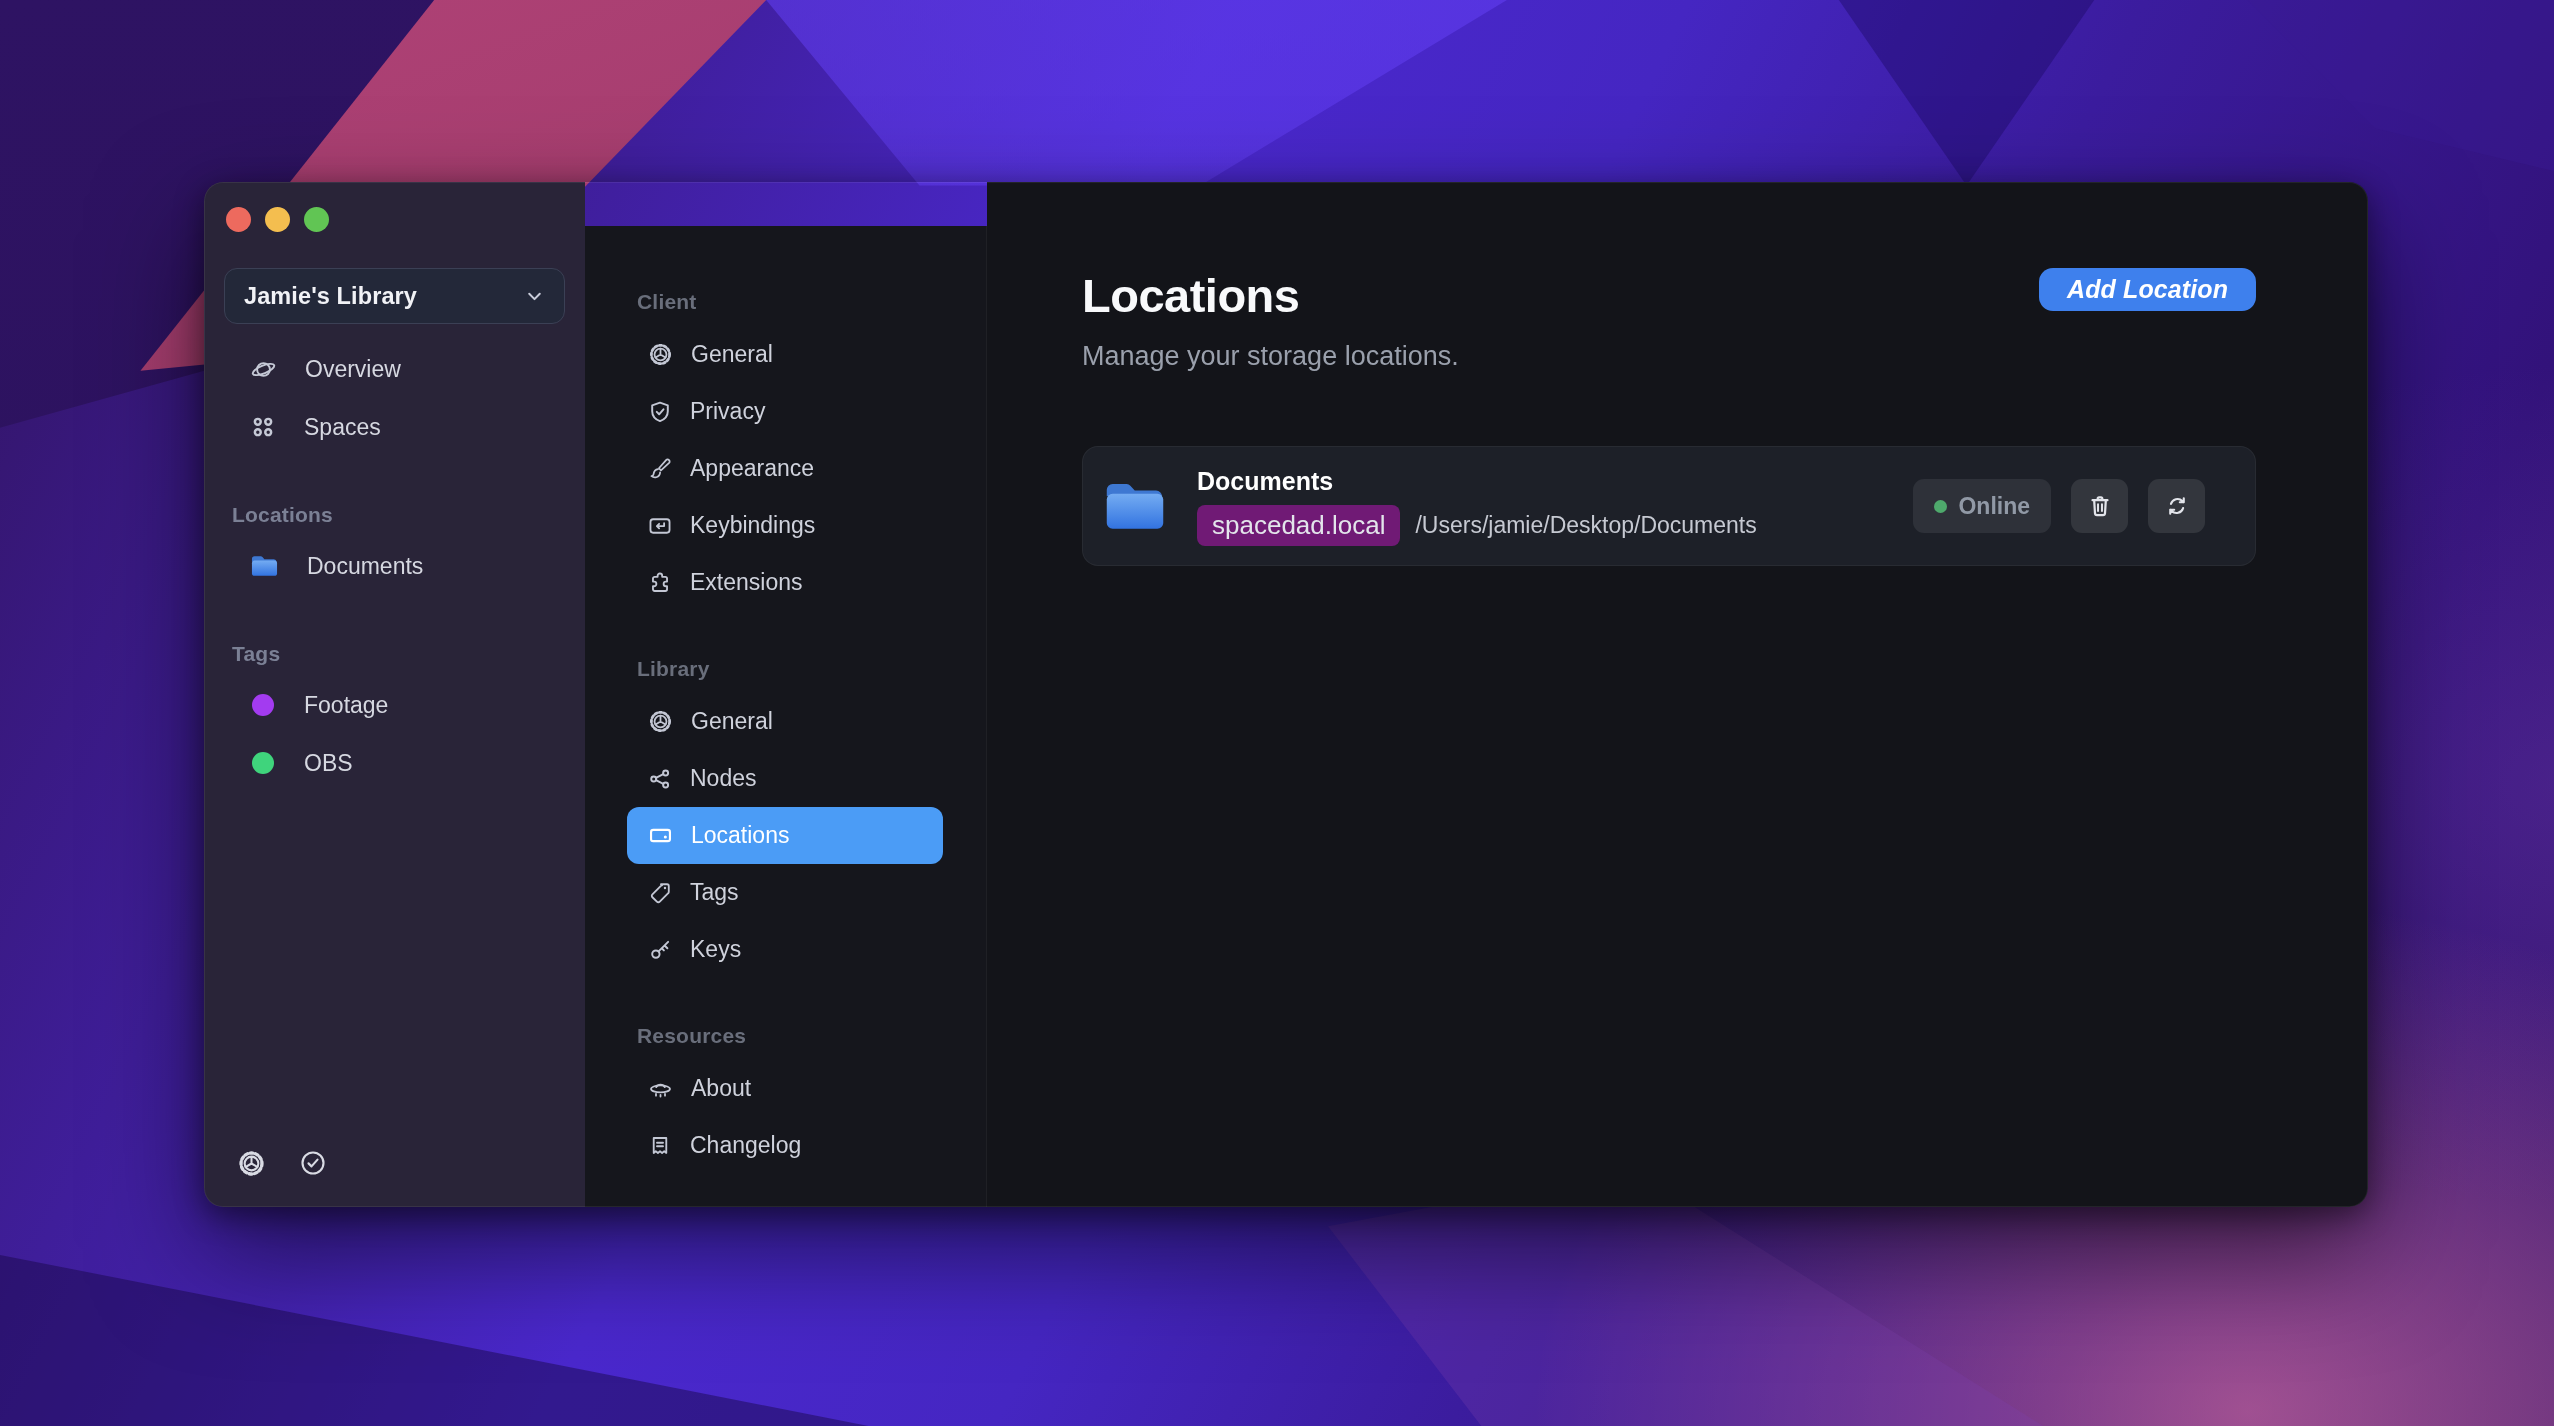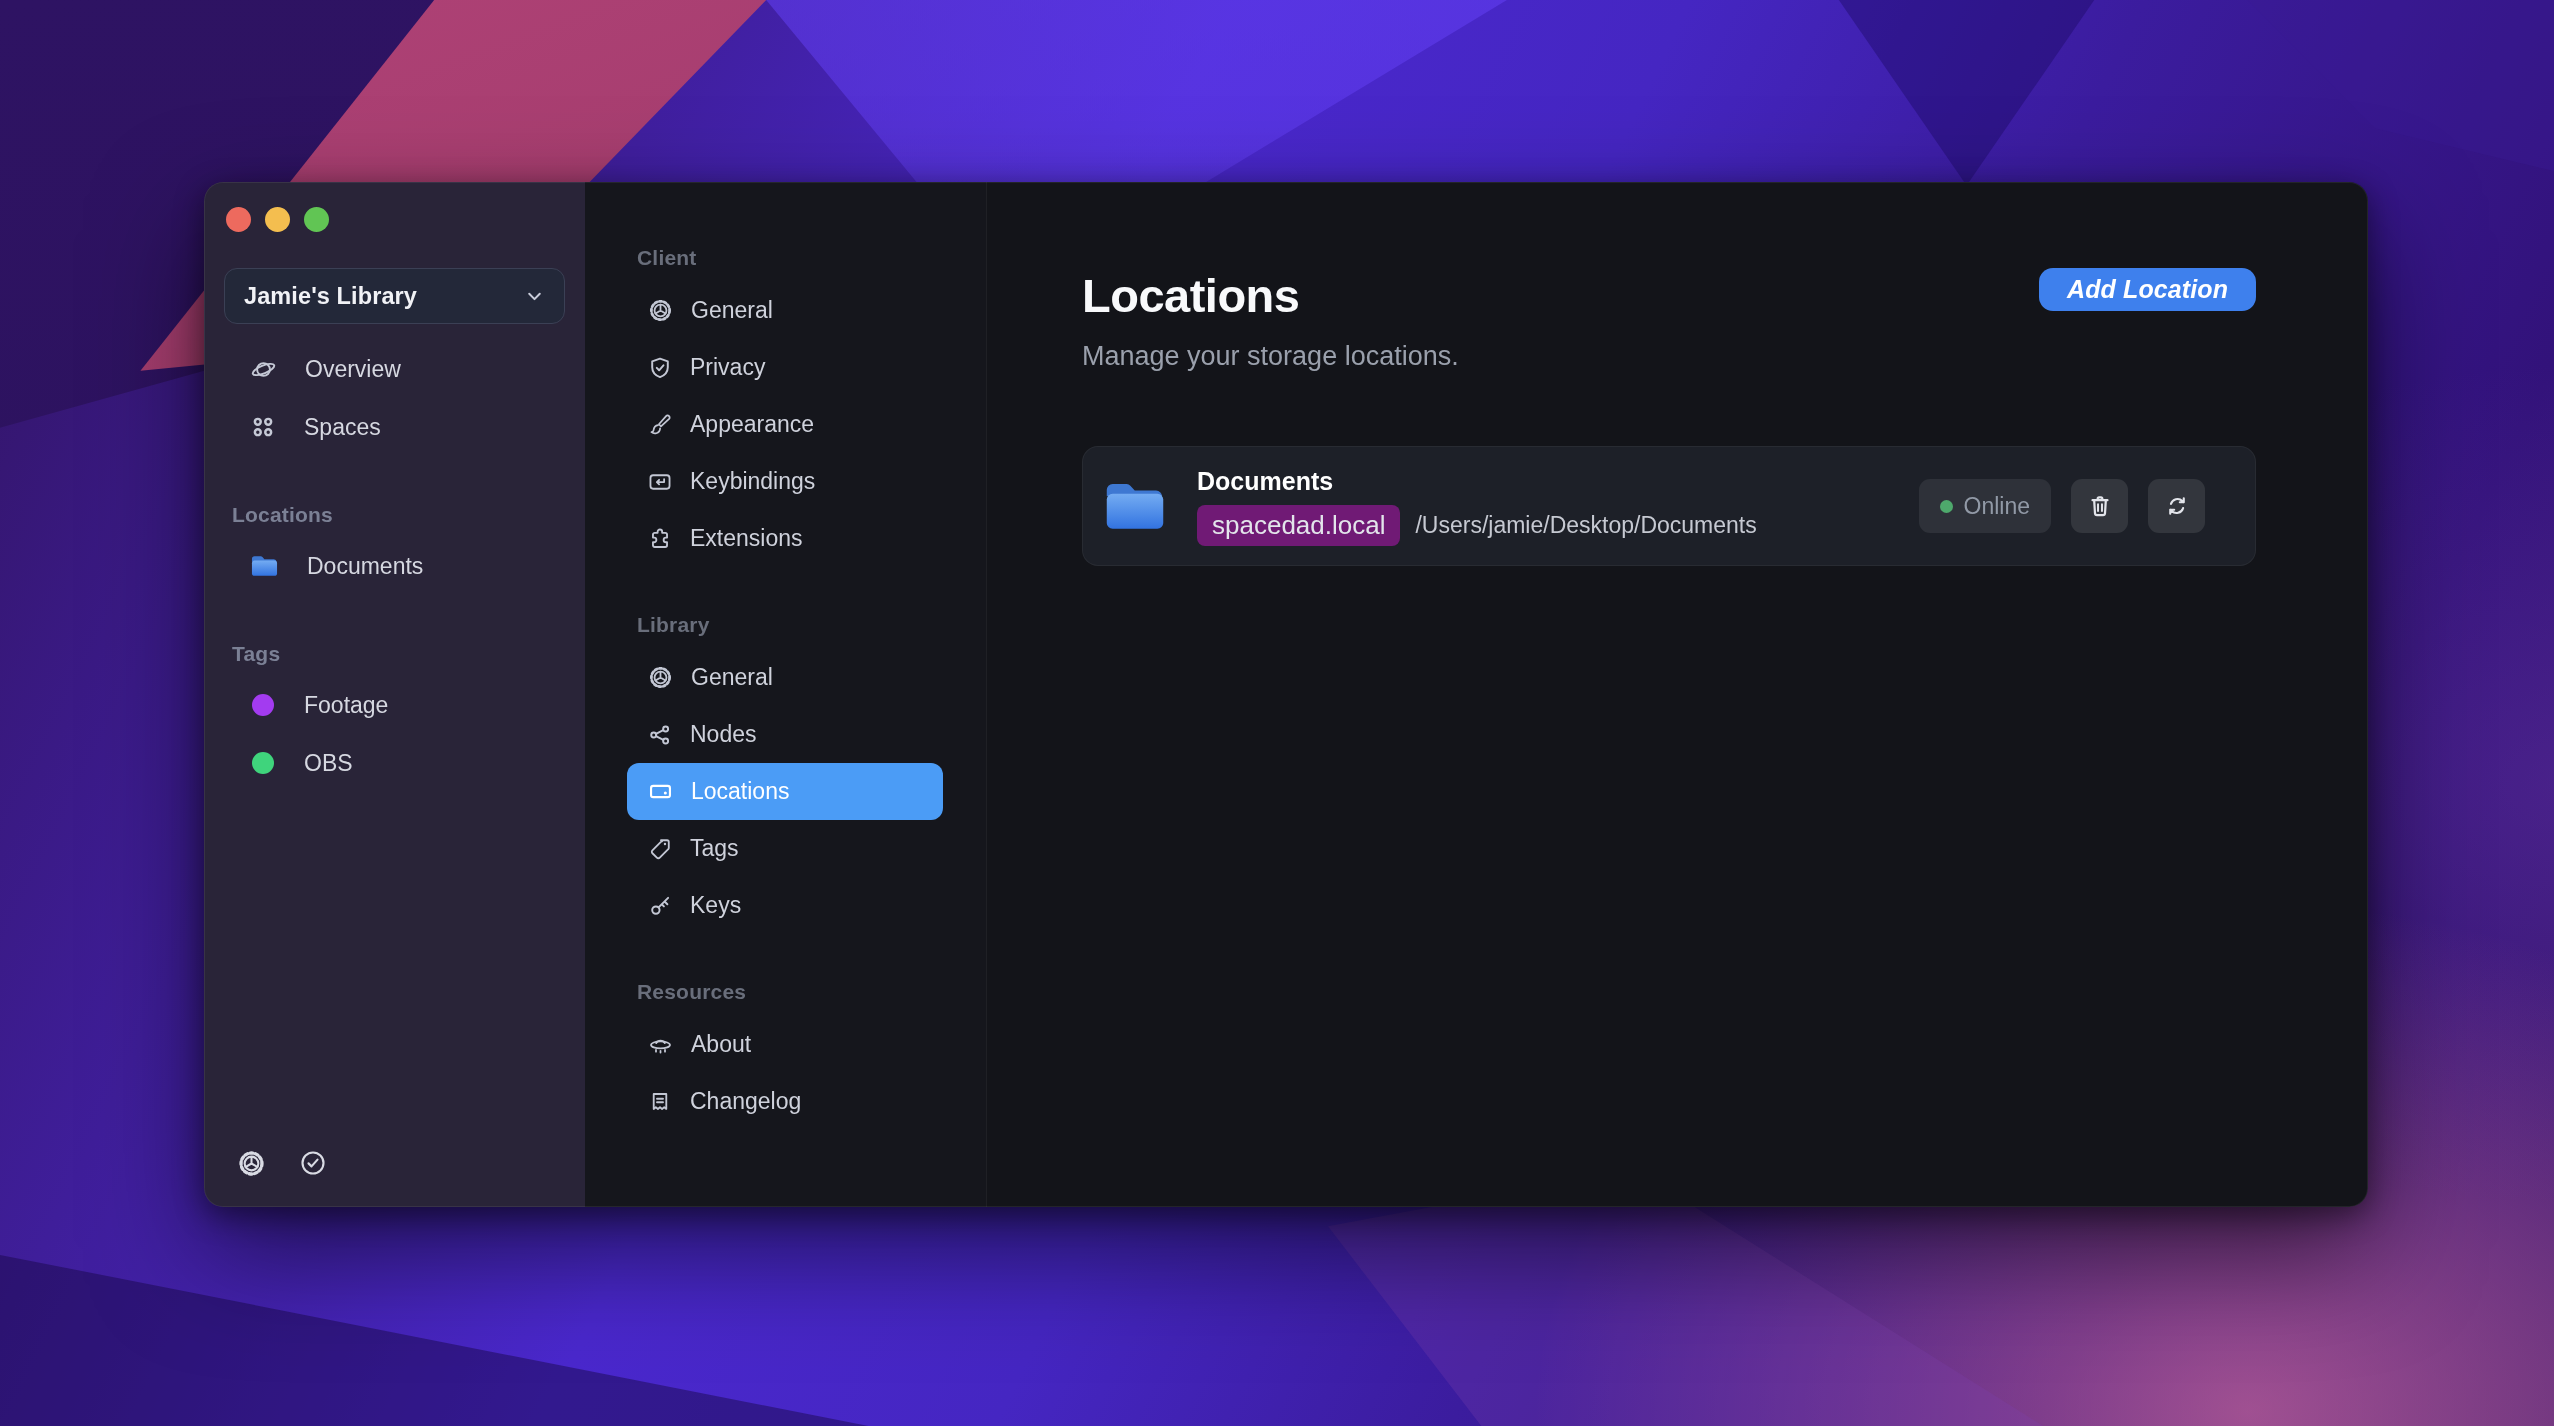--- a/index.html
+++ b/index.html
@@ -59,21 +59,21 @@
   .srow .ic { color:#C5C9D6; display:flex; }
   .side-header { margin:47px 0 10px 8px; font-size:21px; font-weight:700;
     color:#7B8095; letter-spacing:.2px; }
   .tag-dot { width:22px; height:22px; border-radius:50%; flex:none; margin:0 2px; }
 
   .side-footer { position:absolute; left:32px; bottom:28px; display:flex; gap:31px; }
   .sf-btn { background:none; border:none; color:#D9DBE4; display:flex; cursor:default; }
 
   
   .settings-nav { width:402px; flex:none; background:#15161C;
-    padding:64px 44px 0 42px; box-shadow:inset -1px 0 0 rgba(255,255,255,.045); }
+    padding:64px 44px 0 42px; box-shadow:inset -1px 0 0 rgba(255,255,255,.045);margin-top:44px; }
   .nav-header { font-size:21px; font-weight:700; color:#696E7B; padding-left:10px;
     margin-bottom:12px; letter-spacing:.2px; }
   .nav-header.gap { margin-top:46px; }
   .nav-item { display:flex; align-items:center; gap:17px; height:57px;
     padding:0 12px 0 20px; border-radius:12px; color:#CFD2DC;
     font-size:23px; font-weight:500; }
   .nav-item .ic { color:#C3C7D4; display:flex; }
   .nav-item.active { background:var(--accent_selected); color:#FFFFFF; }
   .nav-item.active .ic { color:#FFFFFF; }
 
@@ -92,21 +92,21 @@
   .loc-text { margin-left:30px; }
   .loc-name { font-size:25px; font-weight:700; color:#FFFFFF; }
   .loc-meta { margin-top:9px; display:flex; align-items:center; }
   .host-chip { background:#701a75; border-radius:8px; padding:5px 15px;
     font-size:26px; color:#E3E5EB; }
   .loc-path { margin-left:15px; font-size:23px; color:#C6C9D2; }
   .loc-actions { margin-left:auto; display:flex; align-items:center; gap:20px; }
   .status-badge { height:54px; border-radius:11px; background:#2E3139;
     display:flex; align-items:center; gap:11px; padding:0 21px; }
   .status-dot { width:13px; height:13px; border-radius:50%; background:var(--online_dot); }
-  .status-label { font-size:23px; font-weight:400; color:#9199A6; }
+  .status-label { font-size:23px; font-weight:700; color:#9199A6; }
   .icon-btn { width:57px; height:54px; border-radius:11px; background:#33363D;
     border:none; display:flex; align-items:center; justify-content:center;
     color:#E2E4EA; cursor:default; }
 
   svg { display:block; }
 </style>
 </head>
 <body>
 
 <div class="wallpaper">

